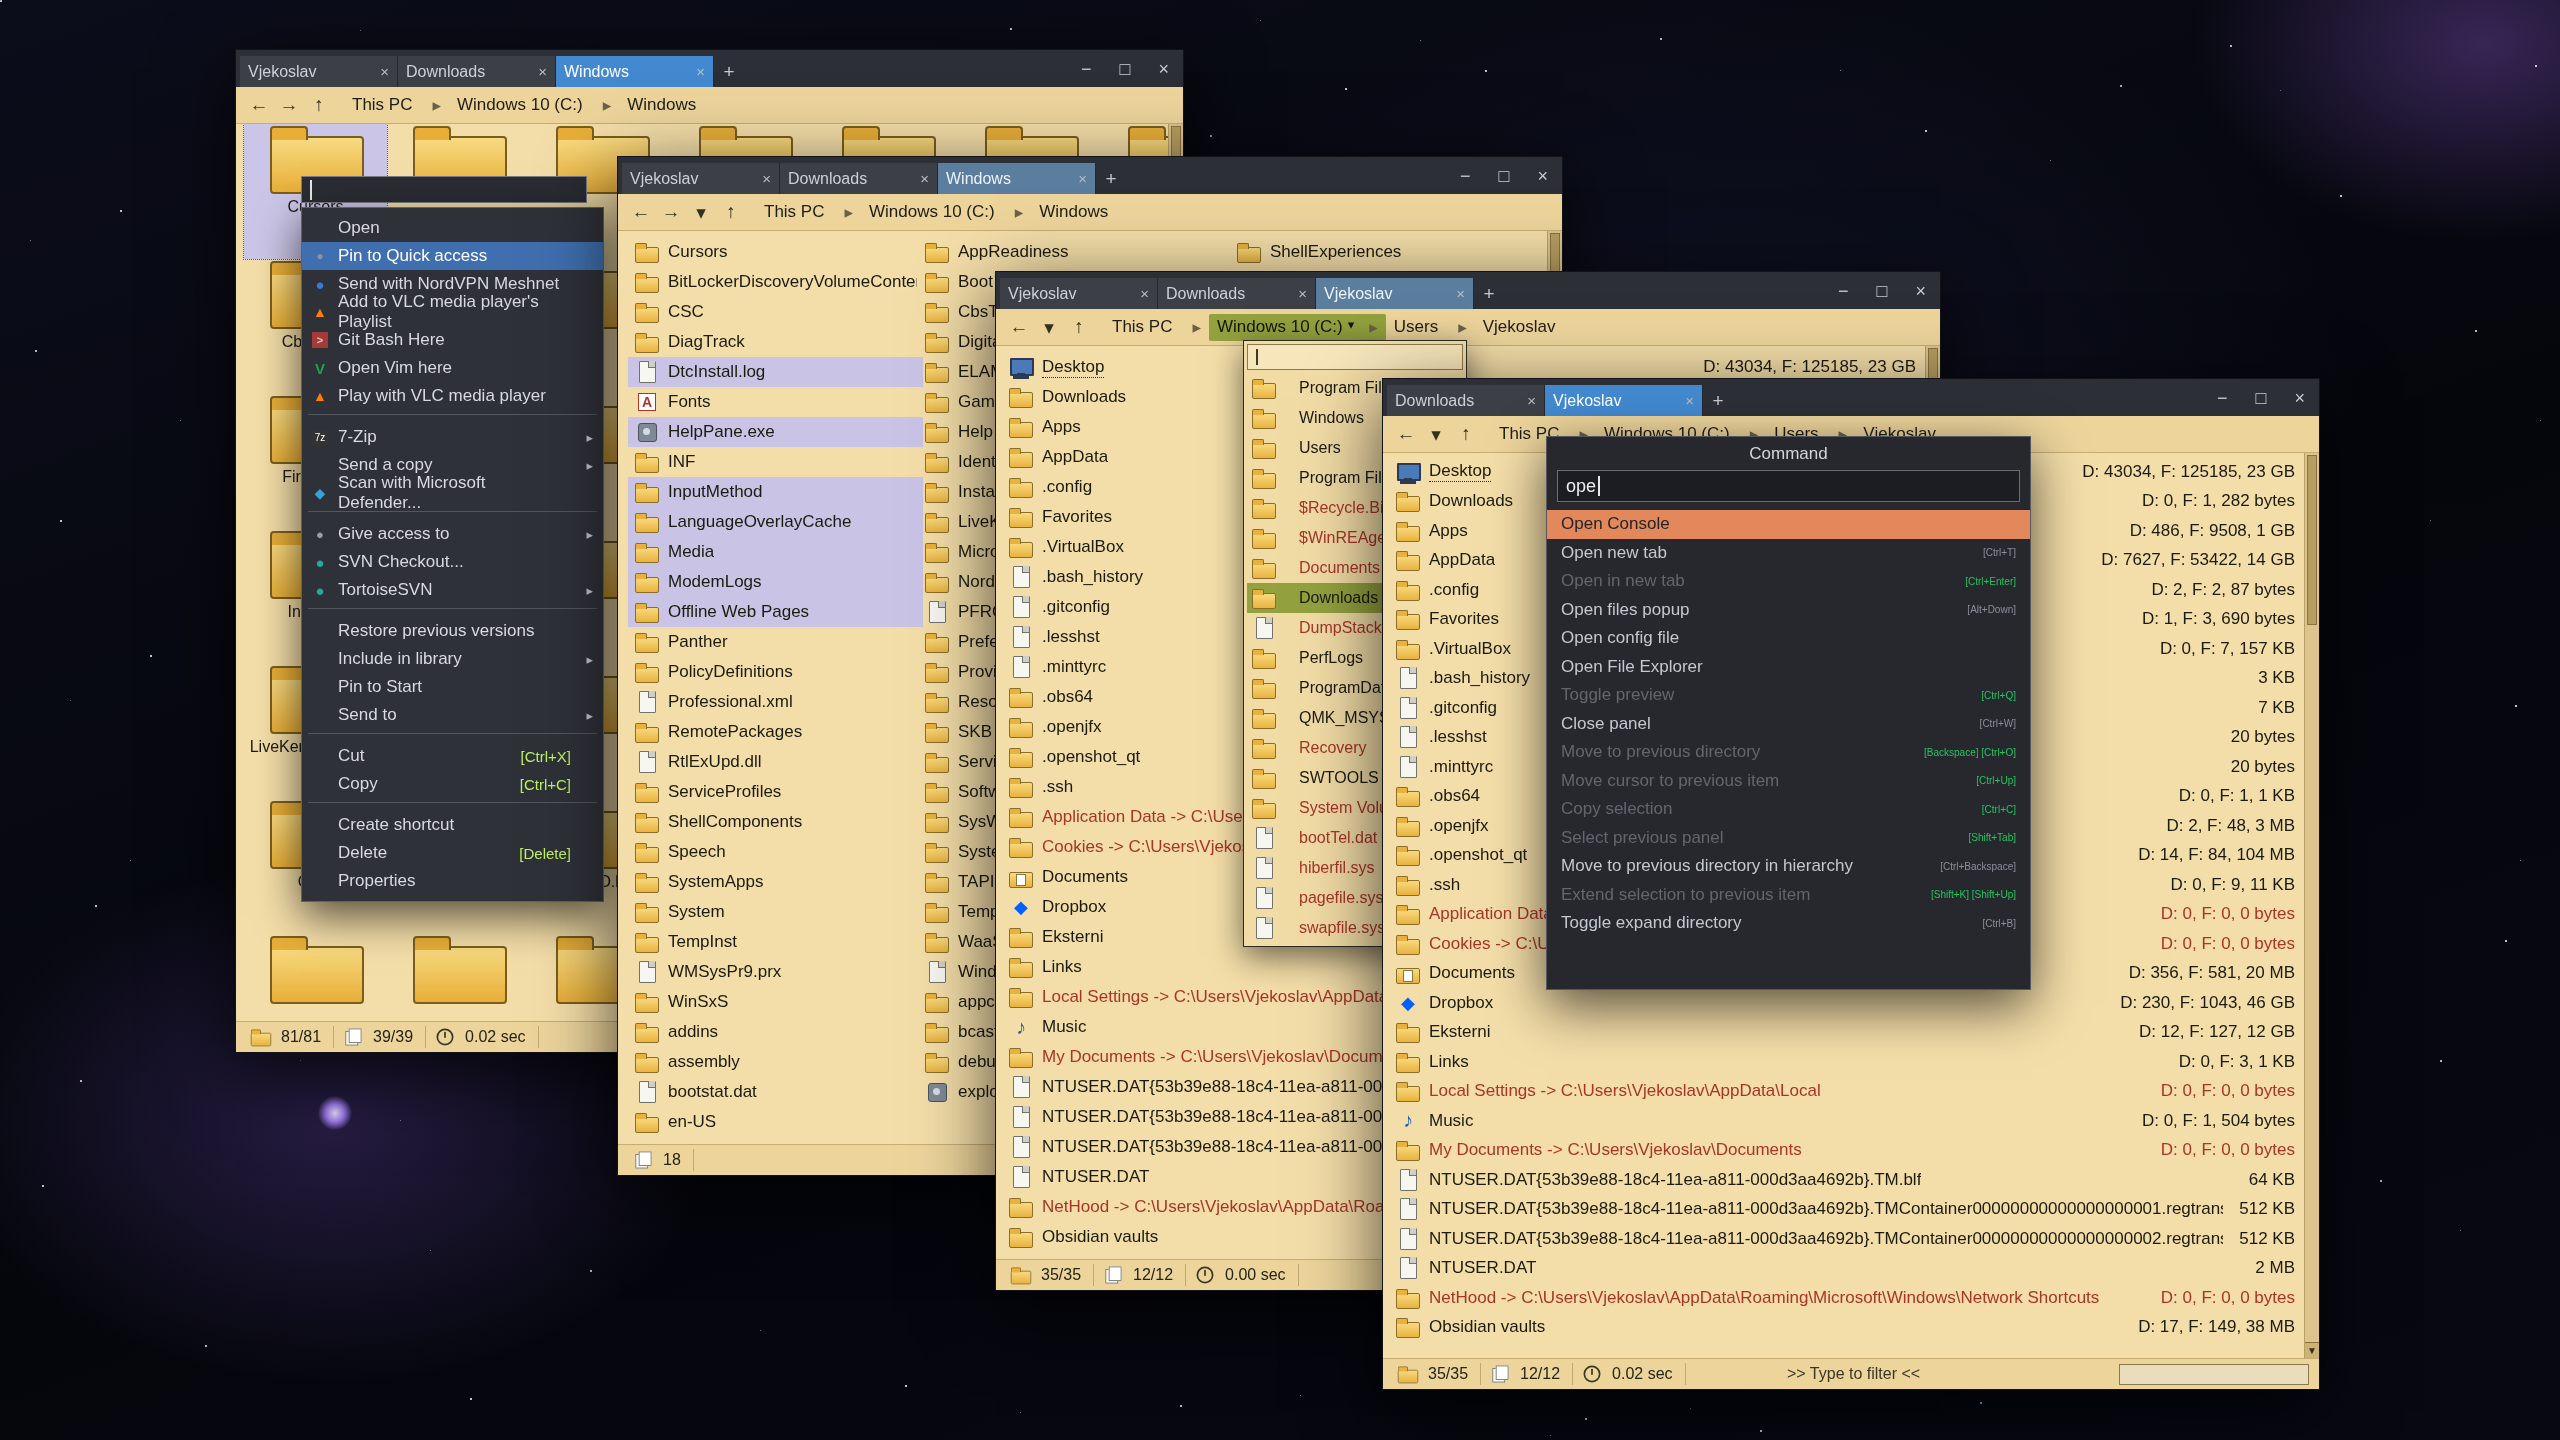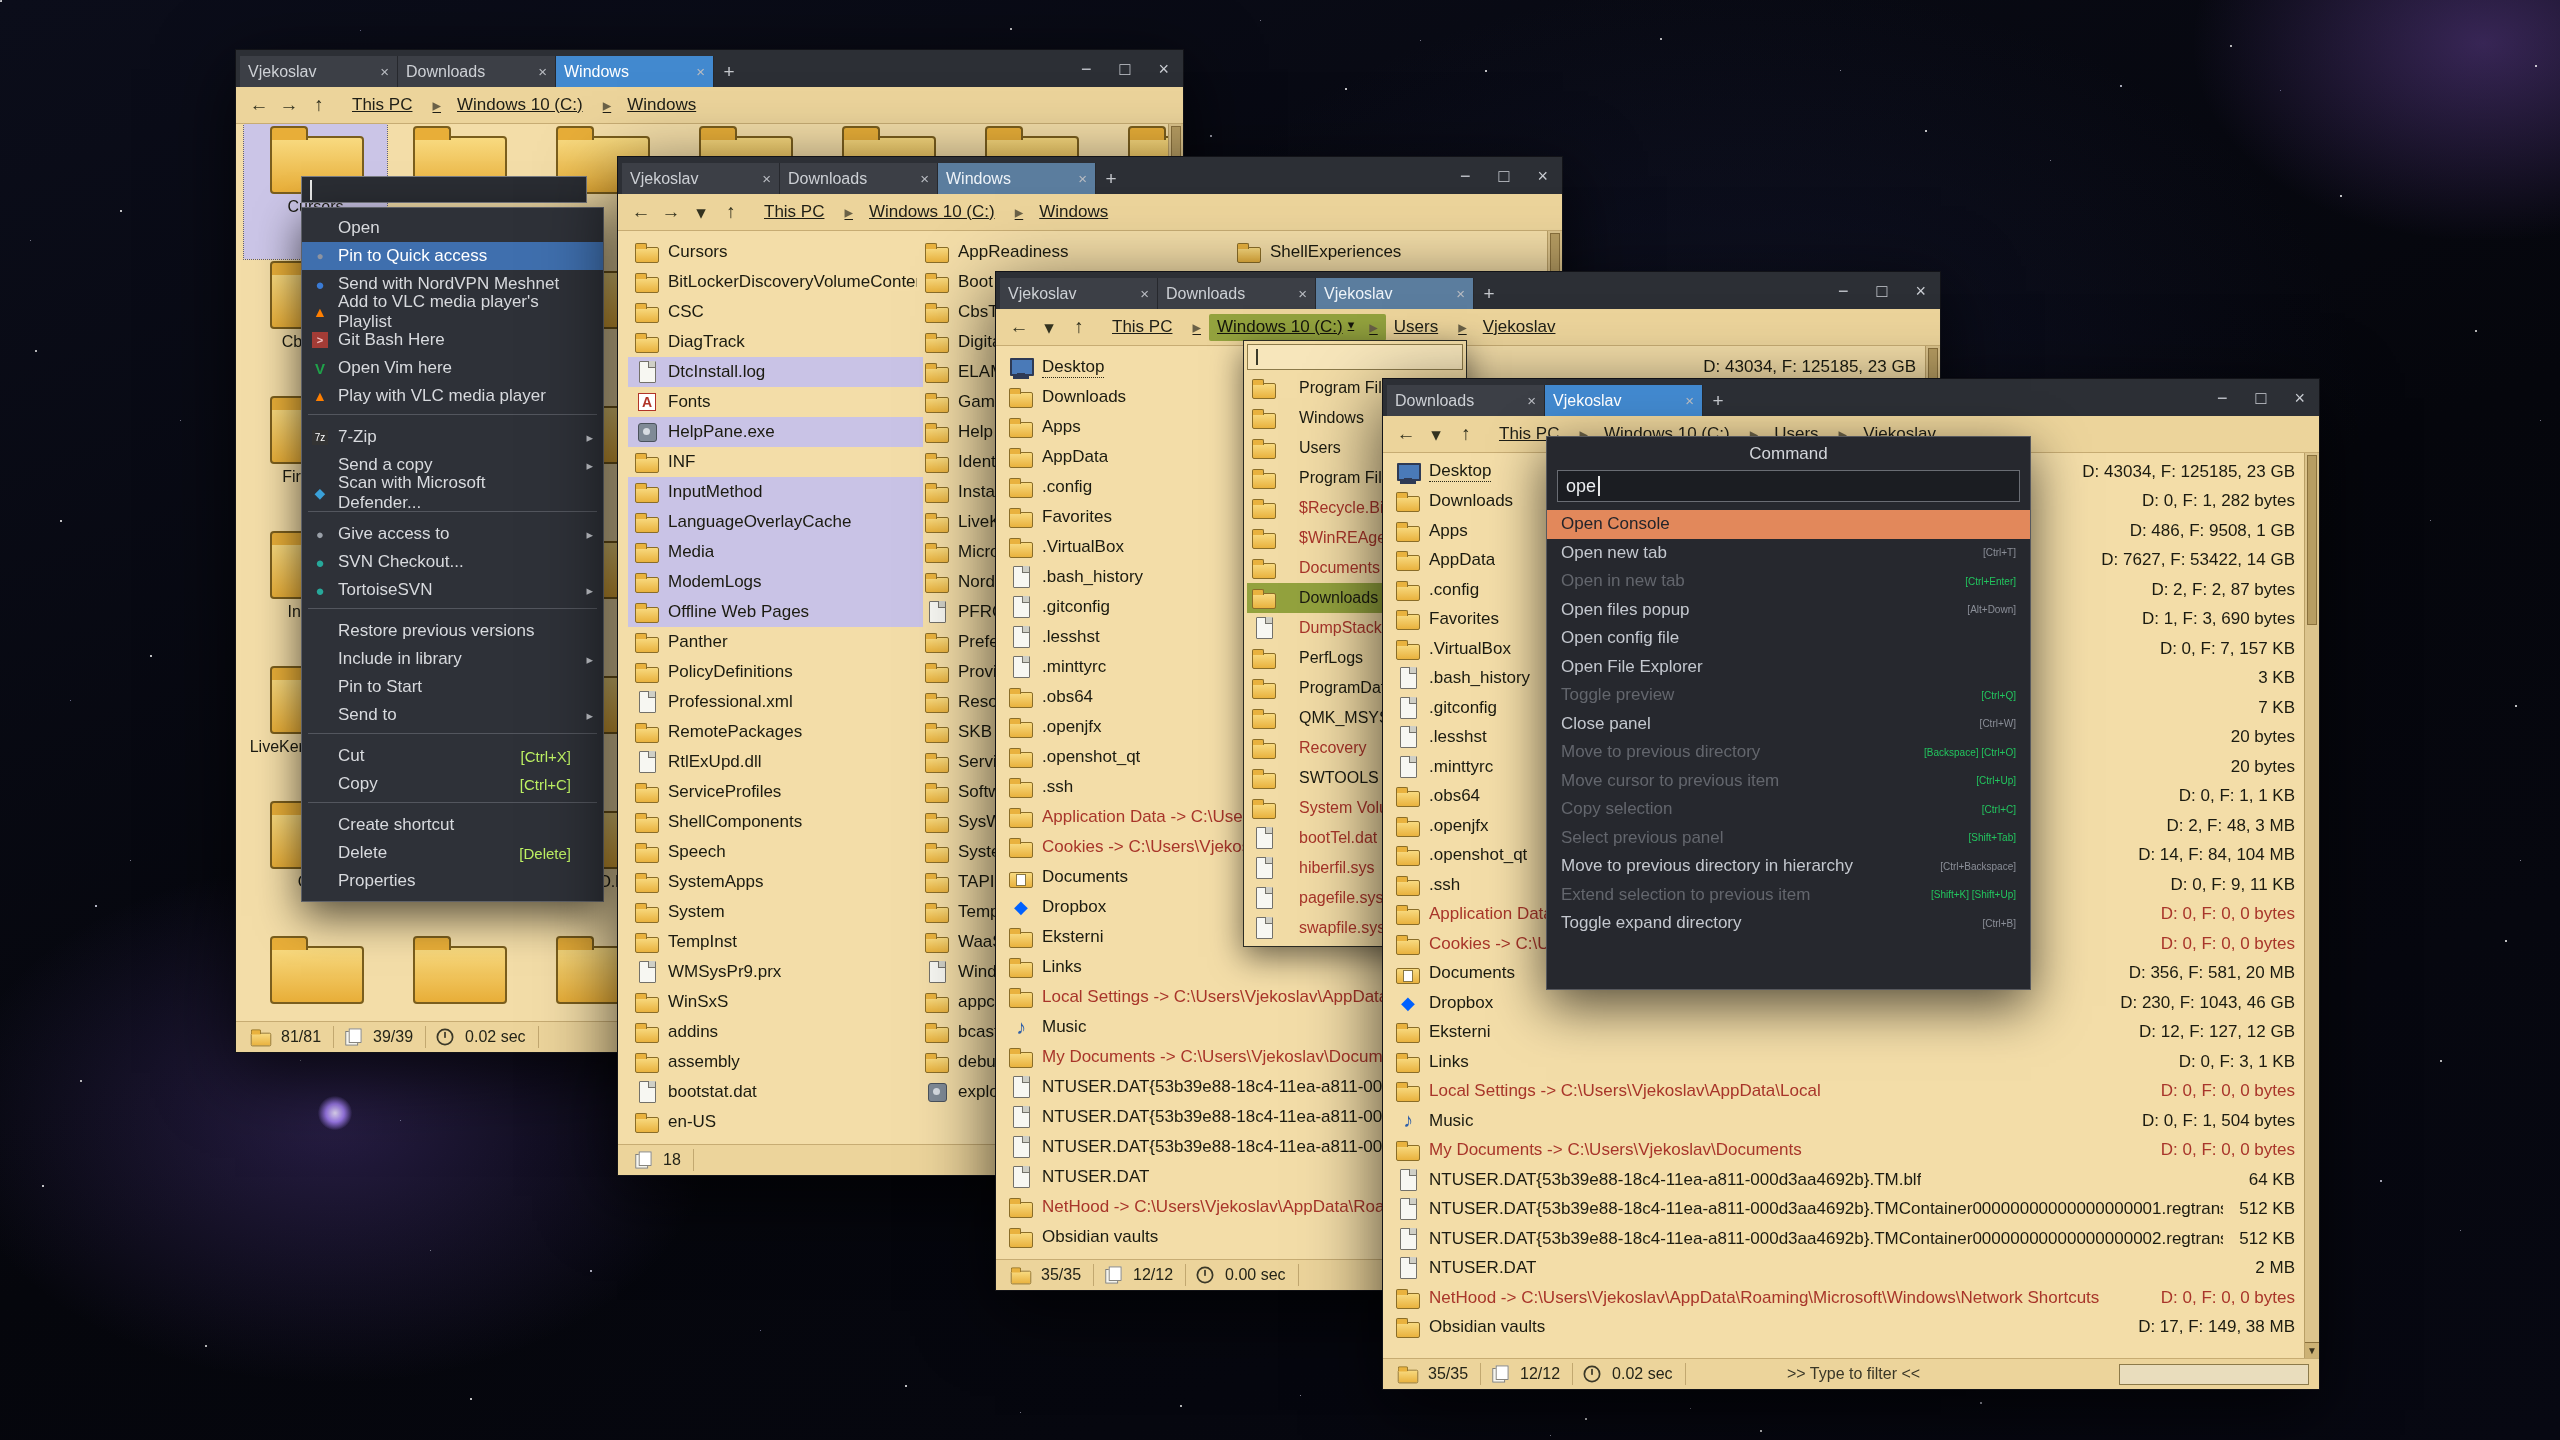--- a/index.html
+++ b/index.html
@@ -53,21 +53,21 @@
   .newtab{width:30px;height:31px;display:flex;align-items:center;justify-content:center;
     color:#c4c7cc;font-size:19px;}
   .wbtns{margin-left:auto;align-self:center;display:flex;gap:28px;padding-right:14px;
     color:#c9ccd2;font-size:18px;}
   .wbtns span{line-height:1;}
 
   .toolbar{height:37px;background:#ecd49b;border-bottom:1px solid #c7ac73;display:flex;
     align-items:center;gap:4px;padding:0 10px;flex:none;color:#2a291f;}
   .nav{width:26px;text-align:center;font-size:19px;color:#33321f;}
   .crumbs{display:flex;align-items:center;font-size:17px;color:#1e1e16;margin-left:8px;}
-  .crumb{padding:3px 8px;display:flex;gap:5px;white-space:nowrap;text-decoration:underline;}
+  .crumb{padding:3px 8px;display:flex;gap:5px;white-space:nowrap;}
   .crumb:not(:last-child)::after{content:"▸";margin-left:10px;color:#6a6147;}
   .crumb[data-state~="green"]{background:#93a23e;border-radius:2px;color:#15150c;}
   .crumb-caret{font-size:13px;}
 
   .content{position:relative;flex:1;overflow:hidden;background:#f3dda8;}
   .statusbar{height:31px;background:#ecd49b;border-top:1px solid #c7ac73;display:flex;
     align-items:center;gap:4px;padding:0 10px;font-size:16px;color:#242418;flex:none;}
   .st{display:flex;align-items:center;gap:7px;padding:0 12px 0 2px;border-right:1px solid #c2a870;height:22px;}
   .hint{margin:0 auto;color:#3a3727;font-size:16px;}
   .stfield{width:190px;height:21px;background:#e9ddbd;border:1px solid #8c7a4a;margin-left:auto;}

